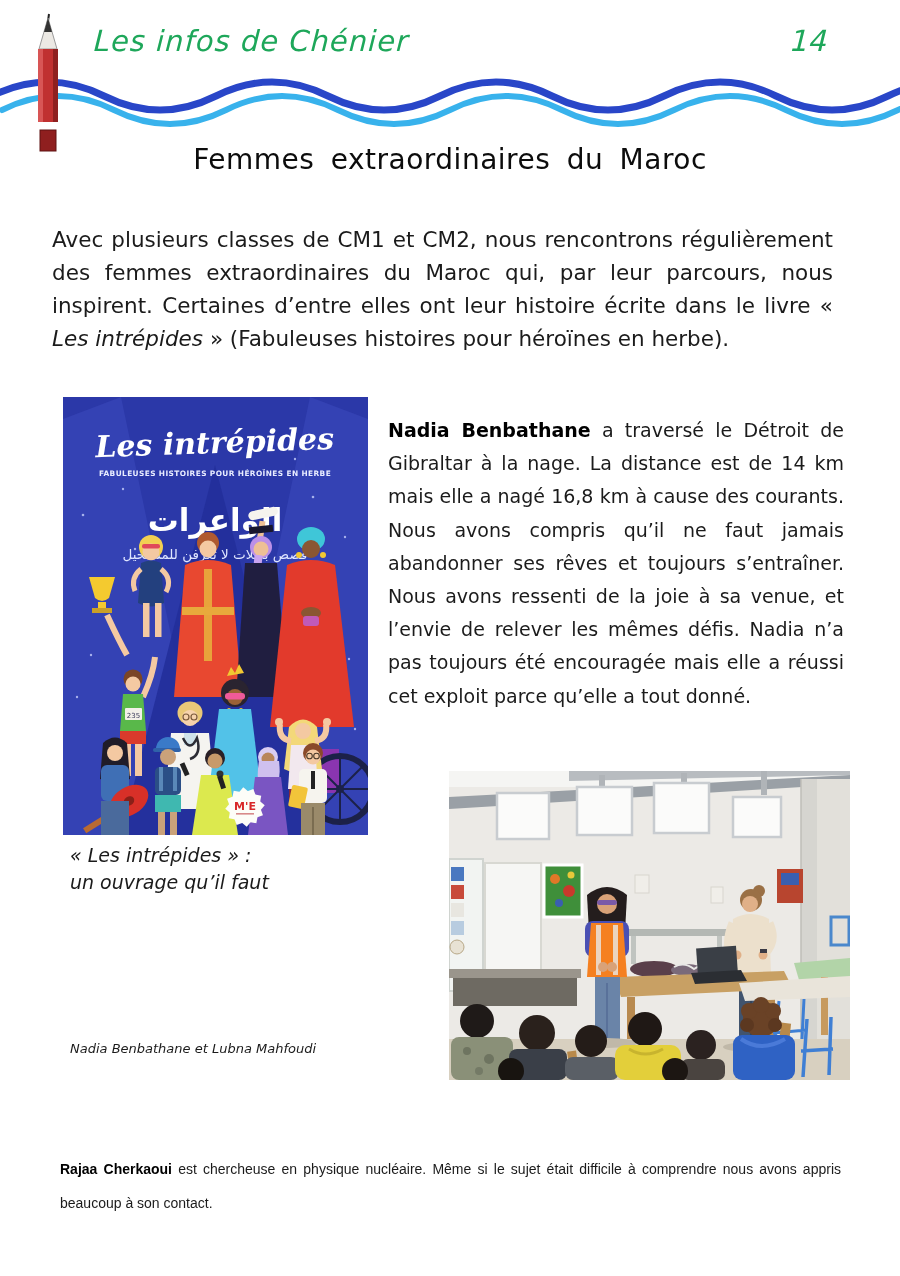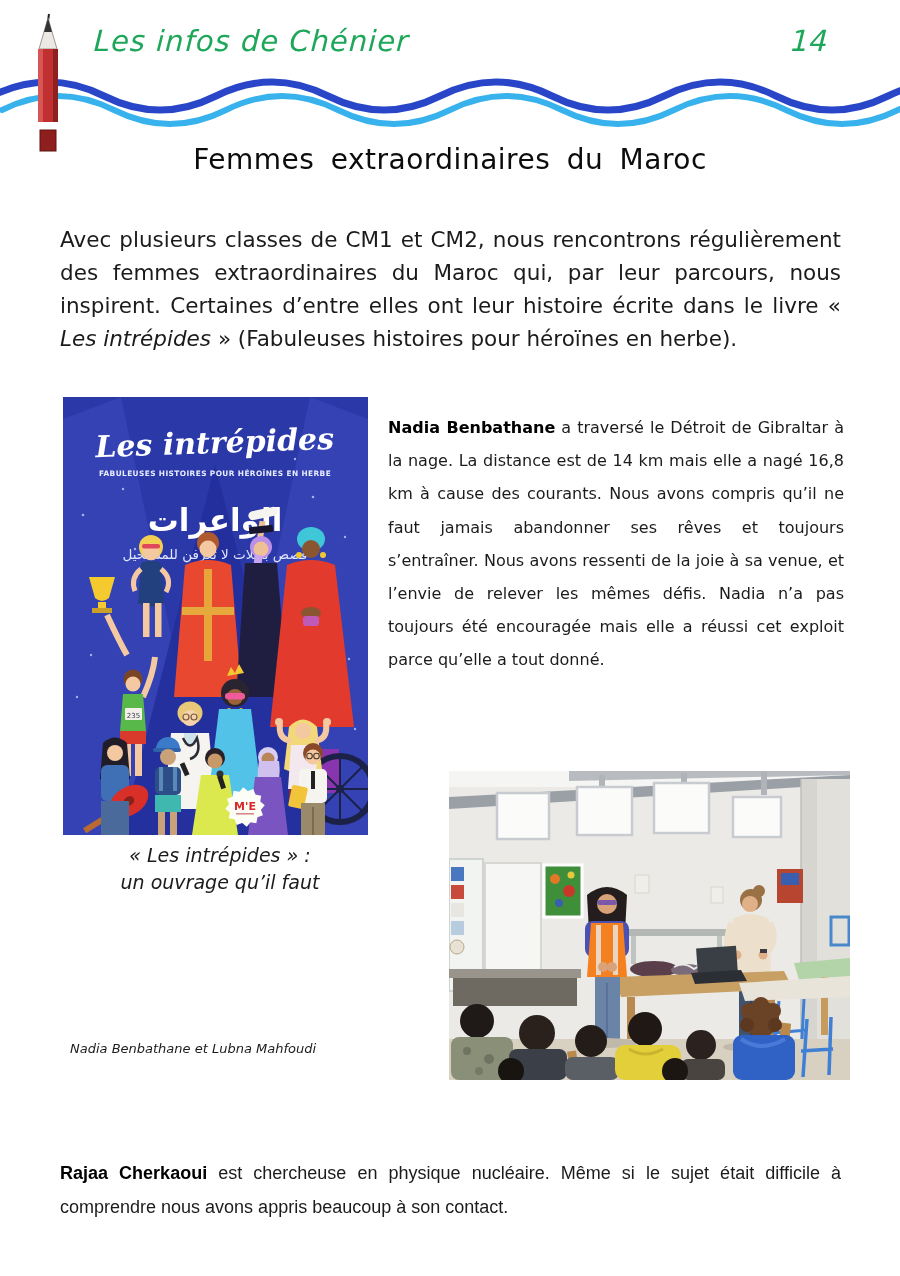--- a/index.html
+++ b/index.html
@@ -17,29 +17,29 @@
     color:#1ea75a;transform:skewX(-3deg);
   }
   .waves{position:absolute;left:0;top:64px;width:900px;height:66px;}
   .pencil{position:absolute;left:28px;top:12px;width:40px;height:142px;z-index:3;}
   .article-title{
     position:absolute;left:0;top:124px;width:900px;text-align:center;
     font-size:28px;font-weight:normal;letter-spacing:.5px;word-spacing:7px;color:#0c0c0c;
   }
   
   .para{position:absolute;text-align:justify;color:#1b1b1b;}
-  .intro{left:60px;top:201px;width:781px;font-size:21.5px;line-height:33px;}
-  .nadia{left:388px;top:395px;width:456px;font-size:16px;line-height:33.2px;}
-  .rajaa{left:60px;top:1138px;width:781px;font-size:18px;line-height:34px;
+  .intro{left:52px;top:201px;width:781px;font-size:21.5px;line-height:33px;}
+  .nadia{left:388px;top:395px;width:456px;font-size:19px;line-height:33.2px;}
+  .rajaa{left:60px;top:1138px;width:781px;font-size:14px;line-height:34px;
          font-family:"Liberation Sans",sans-serif;}
   .para b{font-weight:bold;color:#000;}
   
   .book-cover{position:absolute;left:63px;top:397px;width:305px;height:438px;}
   .book-caption{
-    position:absolute;left:70px;top:842px;width:300px;text-align:center;
+    position:absolute;left:70px;top:842px;width:300px;
     font-style:italic;font-size:19px;line-height:27px;color:#1b1b1b;
   }
   .photo{position:absolute;left:449px;top:771px;width:401px;height:309px;}
   .photo-caption{
     position:absolute;left:70px;top:1041px;width:380px;
     font-style:italic;font-size:13px;color:#1b1b1b;white-space:nowrap;
   }
 </style>
 </head>
 <body>

